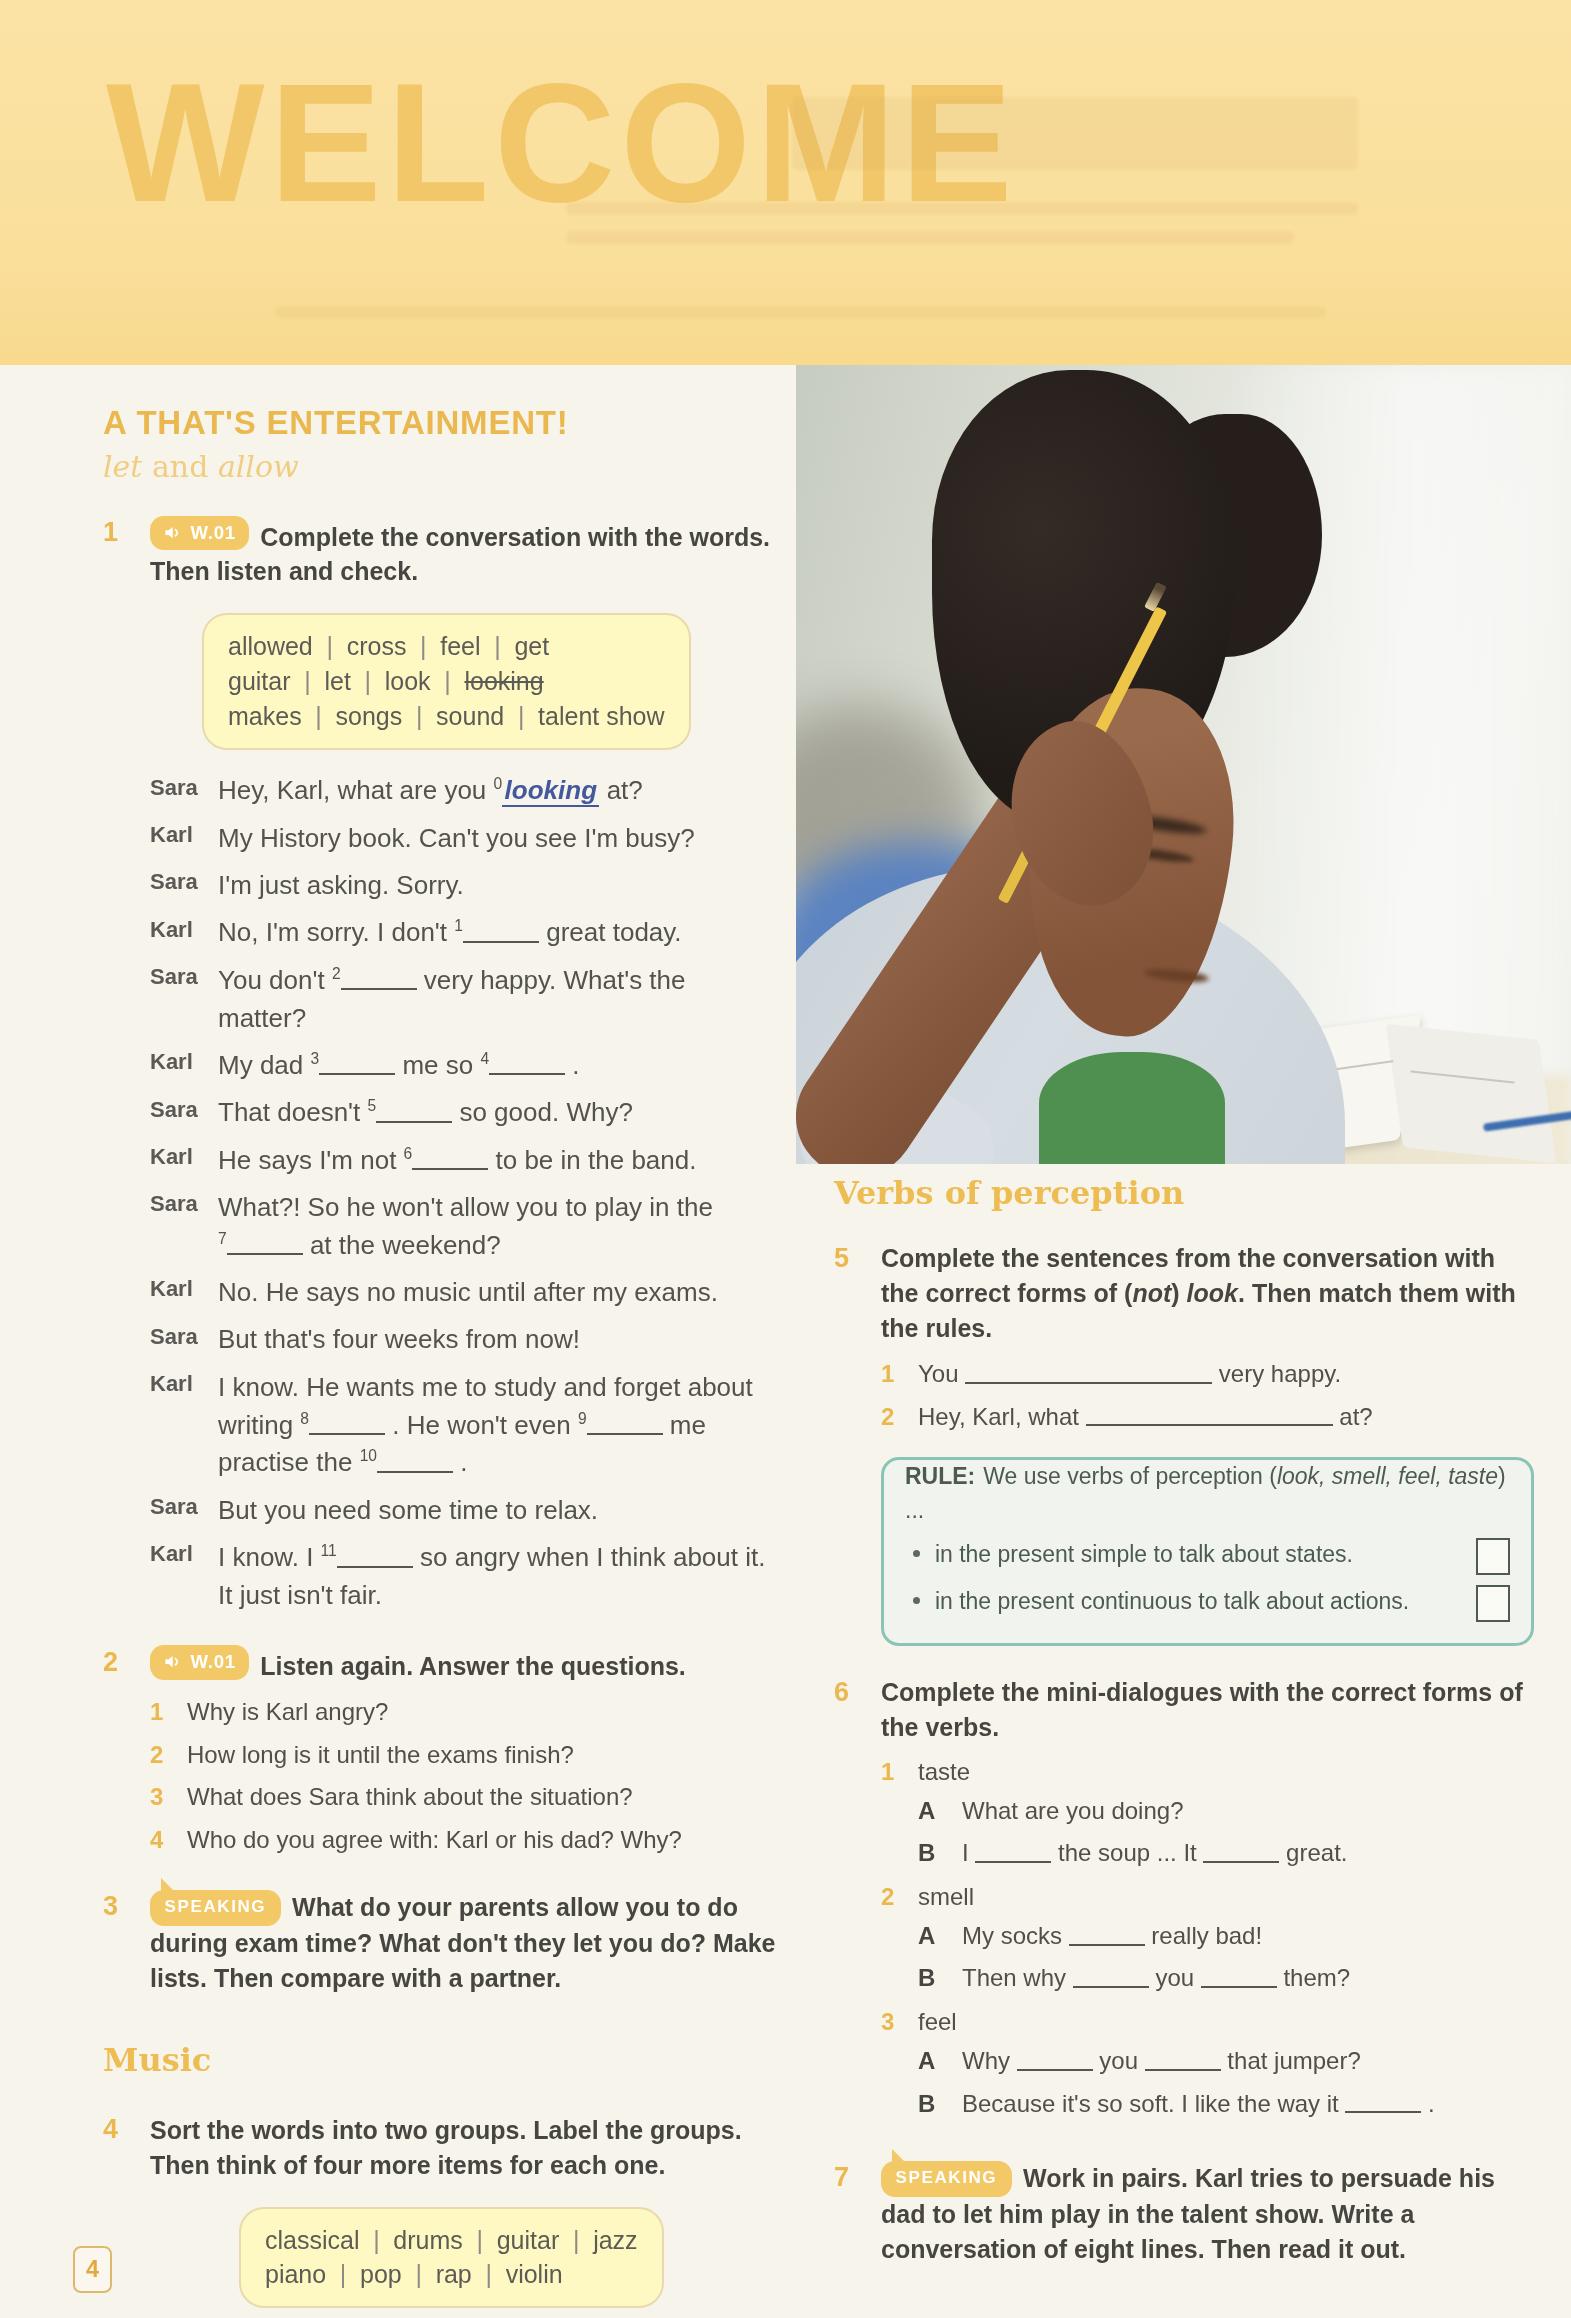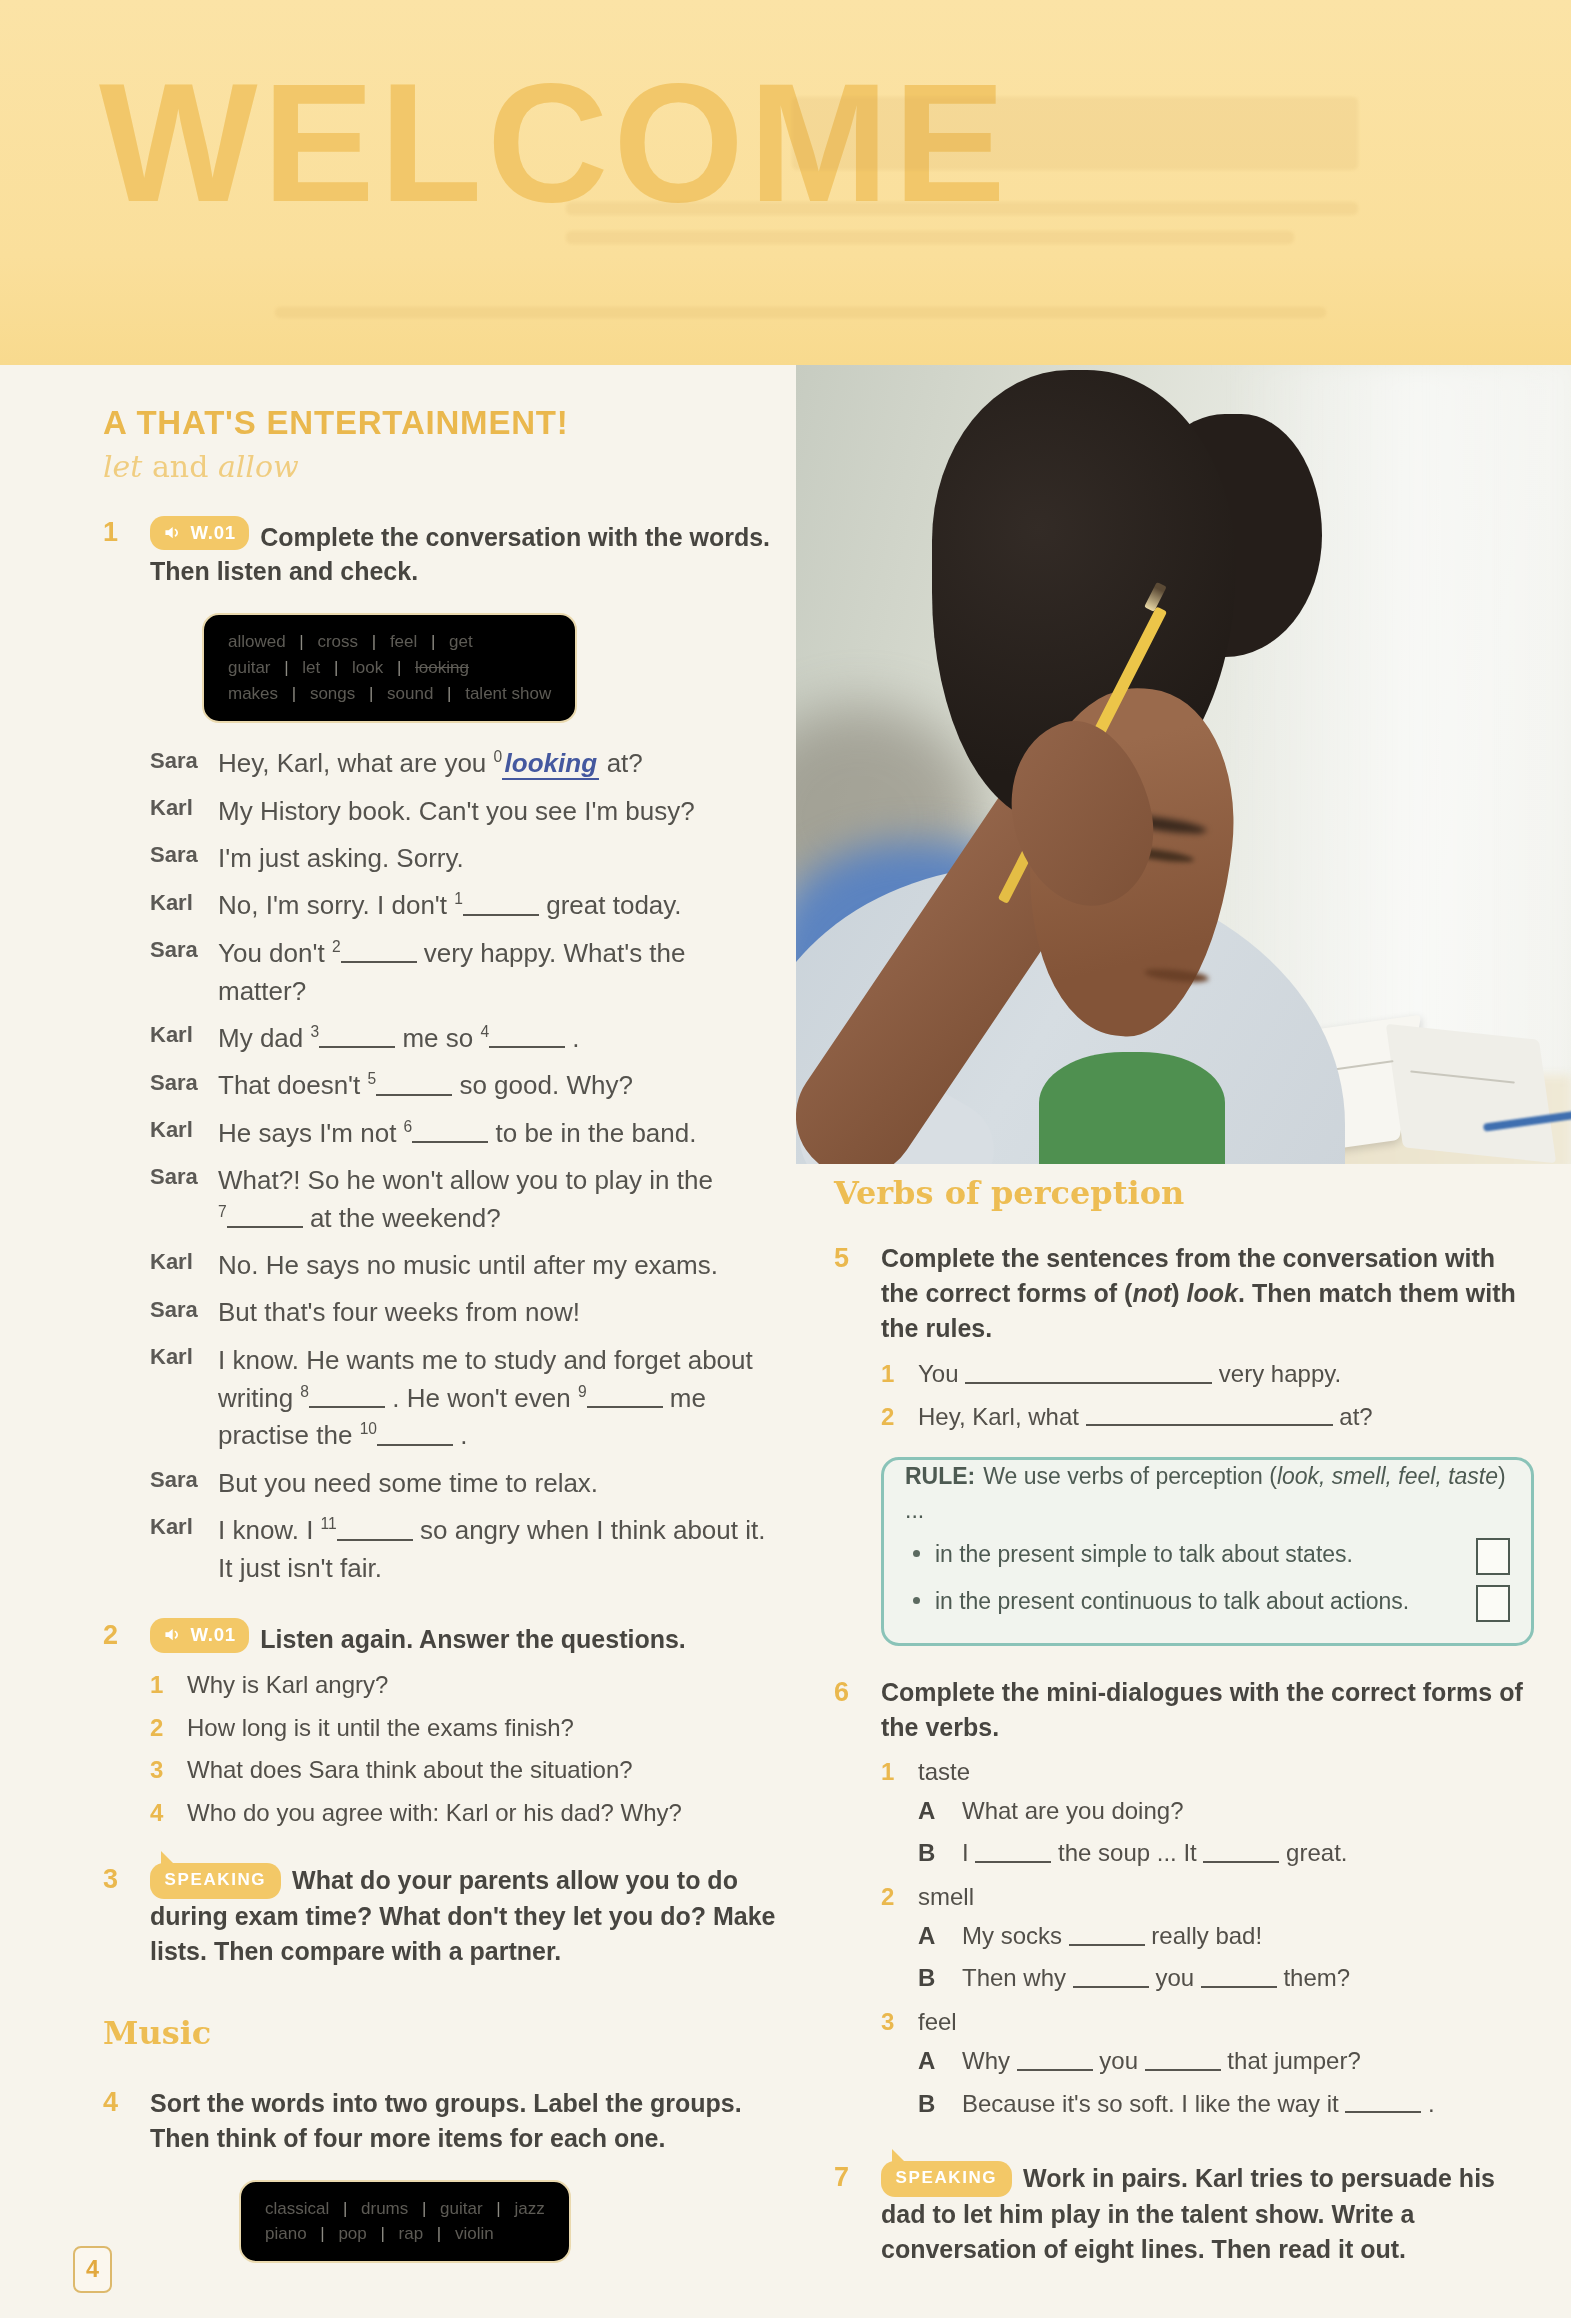--- a/index.html
+++ b/index.html
@@ -10,21 +10,21 @@
     --badge:#f3c867;
     --rule-border:#8ac3b8;
     --answer-blue:#44589f;
   }
   *{margin:0;padding:0;box-sizing:border-box;}
   body{width:1572px;height:2319px;position:relative;overflow:hidden;
        background:#f7f4ec;font-family:"Liberation Sans",sans-serif;color:var(--ink);}
   
   .band{position:absolute;left:0;top:0;width:1572px;height:365px;
         background:linear-gradient(180deg,#fbe3a6 0%,#fadf9b 70%,#f8da8e 100%);}
-  .welcome{position:absolute;left:99px;top:47px;font-size:168px;font-weight:bold;
+  .welcome{position:absolute;left:106px;top:47px;font-size:168px;font-weight:bold;
            letter-spacing:4.9px;color:#f2c76a;}
   .ghost{position:absolute;background:rgba(205,160,70,.12);border-radius:4.9px;filter:blur(1.6px);}
   
   .col{position:absolute;}
   .col-left{left:103px;top:404px;width:677px;}
   .col-right{left:834px;top:1174px;width:700px;}
   .sec-title{color:var(--accent);font-weight:bold;font-size:33px;letter-spacing:0.8px;}
   .sec-sub{font-family:"DejaVu Serif",serif;font-size:30px;color:#f0cd80;margin-top:6.5px;}
   .sec-sub .it{font-style:italic;}
   .h-gold{font-family:"DejaVu Serif",serif;font-weight:bold;color:#edbd53;font-size:32px;}
@@ -35,23 +35,23 @@
   .instr .it{font-style:italic;}
   
   .badge{display:inline-flex;align-items:center;gap:8px;background:var(--badge);color:#fff;
          font-weight:bold;border-radius:14px;padding:4px 13px 4.9px;margin-right:11.3px;
          vertical-align:3.2px;position:relative;}
   .badge-audio{font-size:18.6px;letter-spacing:0.8px;}
   .badge-speaking{font-size:17px;letter-spacing:1.6px;padding:5.7px 14.6px 6.5px;}
   .badge-speaking::before{content:"";position:absolute;left:11.3px;top:-11.3px;
          border:8px solid transparent;border-bottom-color:var(--badge);border-left-color:var(--badge);}
   
-  .word-box{border:2.4px solid #ead9ae;border-radius:17px;background:#000000;
+  .word-box{border:2.4px solid #ead9ae;border-radius:25px;background:#fef9c3;
             width:fit-content;padding:11.3px 24px;margin:24px 0 22.6px 52px;
-            font-size:17px;color:#5d5b55;}
+            font-size:25px;color:#5d5b55;}
   .wb-row{margin:5.7px 0;white-space:nowrap;}
   .wb-sep{color:#8d8b83;margin:0 13.7px;font-weight:400;}
   .struck{text-decoration:line-through;}
   
   .conv{margin-top:4.9px;}
   .conv-line{display:flex;margin-bottom:9.7px;}
   .conv-speaker{flex:none;width:68px;font-weight:bold;font-size:22px;color:#5b5955;padding-top:2.4px;}
   .conv-text{flex:1;font-size:26px;line-height:1.45;color:#54524d;}
   sup{font-size:.60em;line-height:0;}
   .blank{display:inline-block;border-bottom:2px solid #57554f;height:1.05em;vertical-align:-1.6px;}

